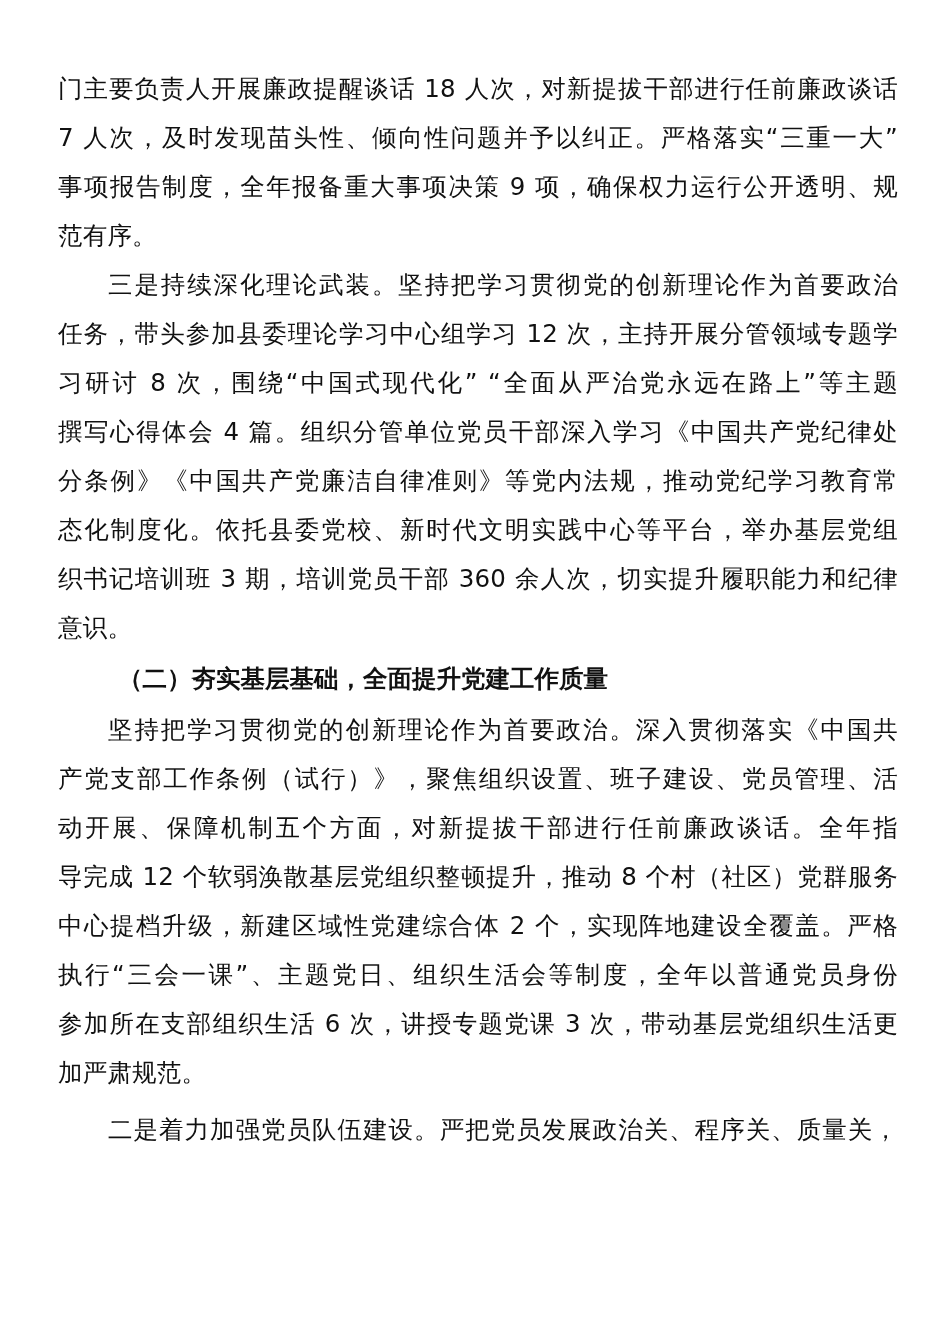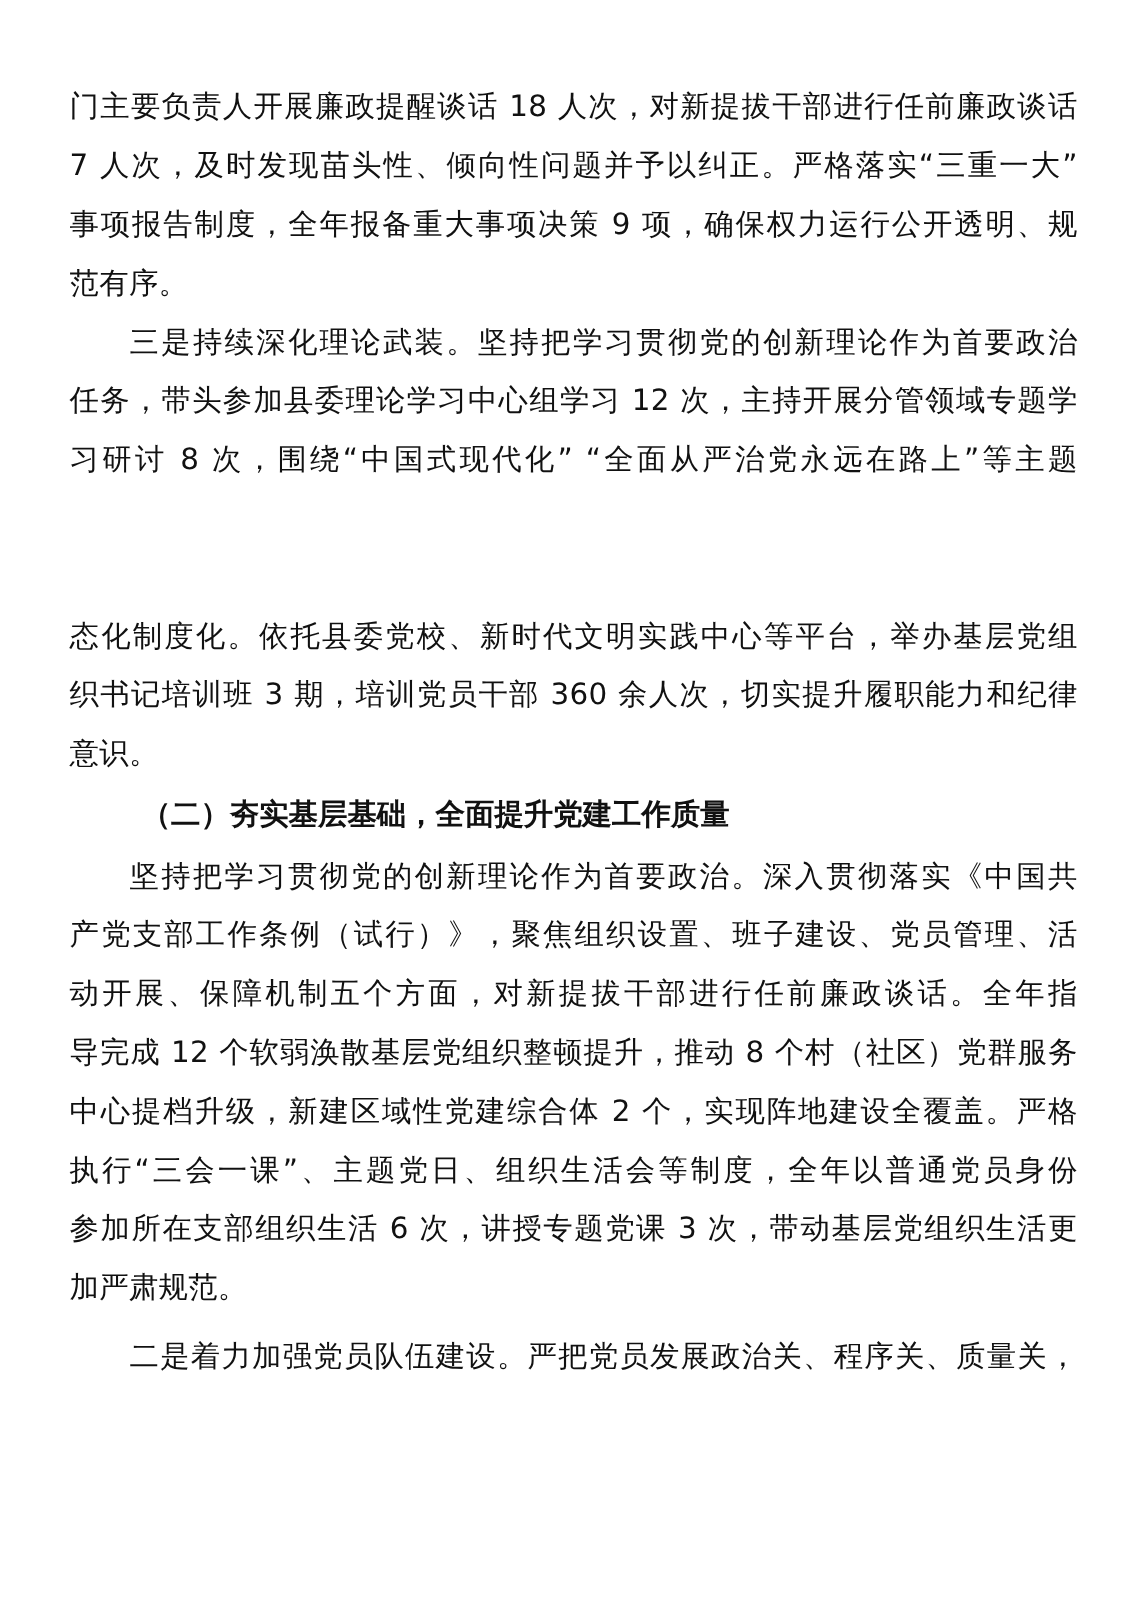--- a/index.html
+++ b/index.html
@@ -54,20 +54,22 @@
 <div class="page">
 
   <div class="line justify" style="top:69px;">门主要负责人开展廉政提醒谈话 18 人次，对新提拔干部进行任前廉政谈话</div>
   <div class="line justify" style="top:118px;">7 人次，及时发现苗头性、倾向性问题并予以纠正。严格落实“三重一大”</div>
   <div class="line justify" style="top:167px;">事项报告制度，全年报备重大事项决策 9 项，确保权力运行公开透明、规</div>
   <div class="line" style="top:216px;">范有序。</div>
 
   <div class="line justify indent" style="top:265px;">三是持续深化理论武装。坚持把学习贯彻党的创新理论作为首要政治</div>
   <div class="line justify" style="top:314px;">任务，带头参加县委理论学习中心组学习 12 次，主持开展分管领域专题学</div>
   <div class="line justify" style="top:363px;">习研讨 8 次，围绕“中国式现代化” “全面从严治党永远在路上”等主题</div>
+  <div class="line justify" style="top:412px;">撰写心得体会 4 篇。组织分管单位党员干部深入学习《中国共产党纪律处</div>
+  <div class="line justify" style="top:461px;">分条例》《中国共产党廉洁自律准则》等党内法规，推动党纪学习教育常</div>
   <div class="line justify" style="top:510px;">态化制度化。依托县委党校、新时代文明实践中心等平台，举办基层党组</div>
   <div class="line justify" style="top:559px;">织书记培训班 3 期，培训党员干部 360 余人次，切实提升履职能力和纪律</div>
   <div class="line" style="top:608px;">意识。</div>
 
   <div class="line heading" style="top:659px;">（二）夯实基层基础，全面提升党建工作质量</div>
 
   <div class="line justify indent" style="top:710px;">坚持把学习贯彻党的创新理论作为首要政治。深入贯彻落实《中国共</div>
   <div class="line justify" style="top:759px;">产党支部工作条例（试行）》，聚焦组织设置、班子建设、党员管理、活</div>
   <div class="line justify" style="top:808px;">动开展、保障机制五个方面，对新提拔干部进行任前廉政谈话。全年指</div>
   <div class="line justify" style="top:857px;">导完成 12 个软弱涣散基层党组织整顿提升，推动 8 个村（社区）党群服务</div>

